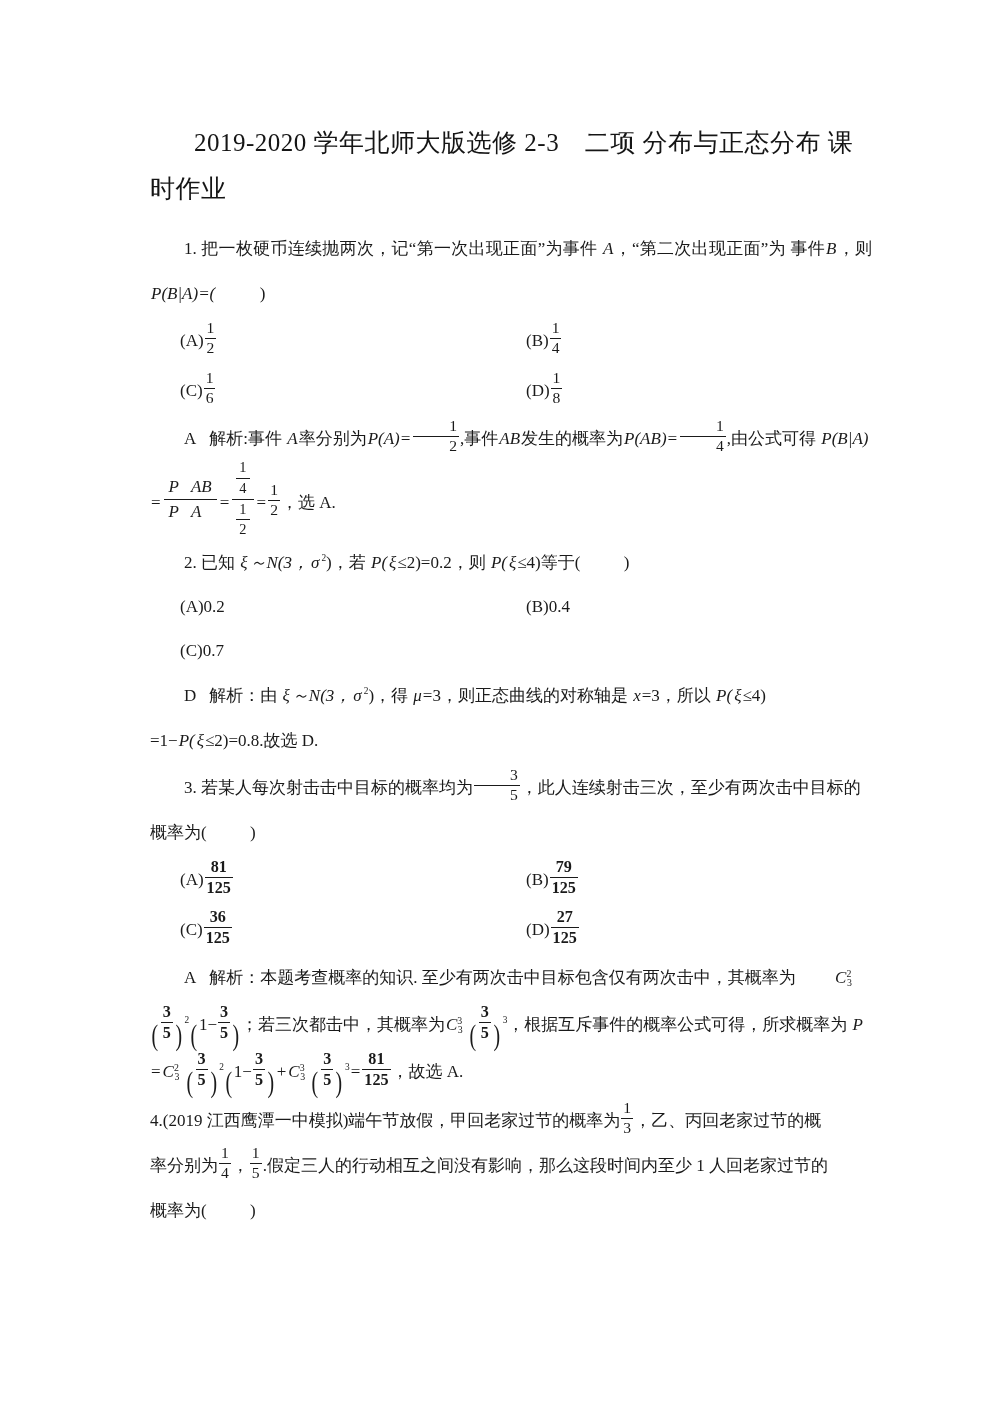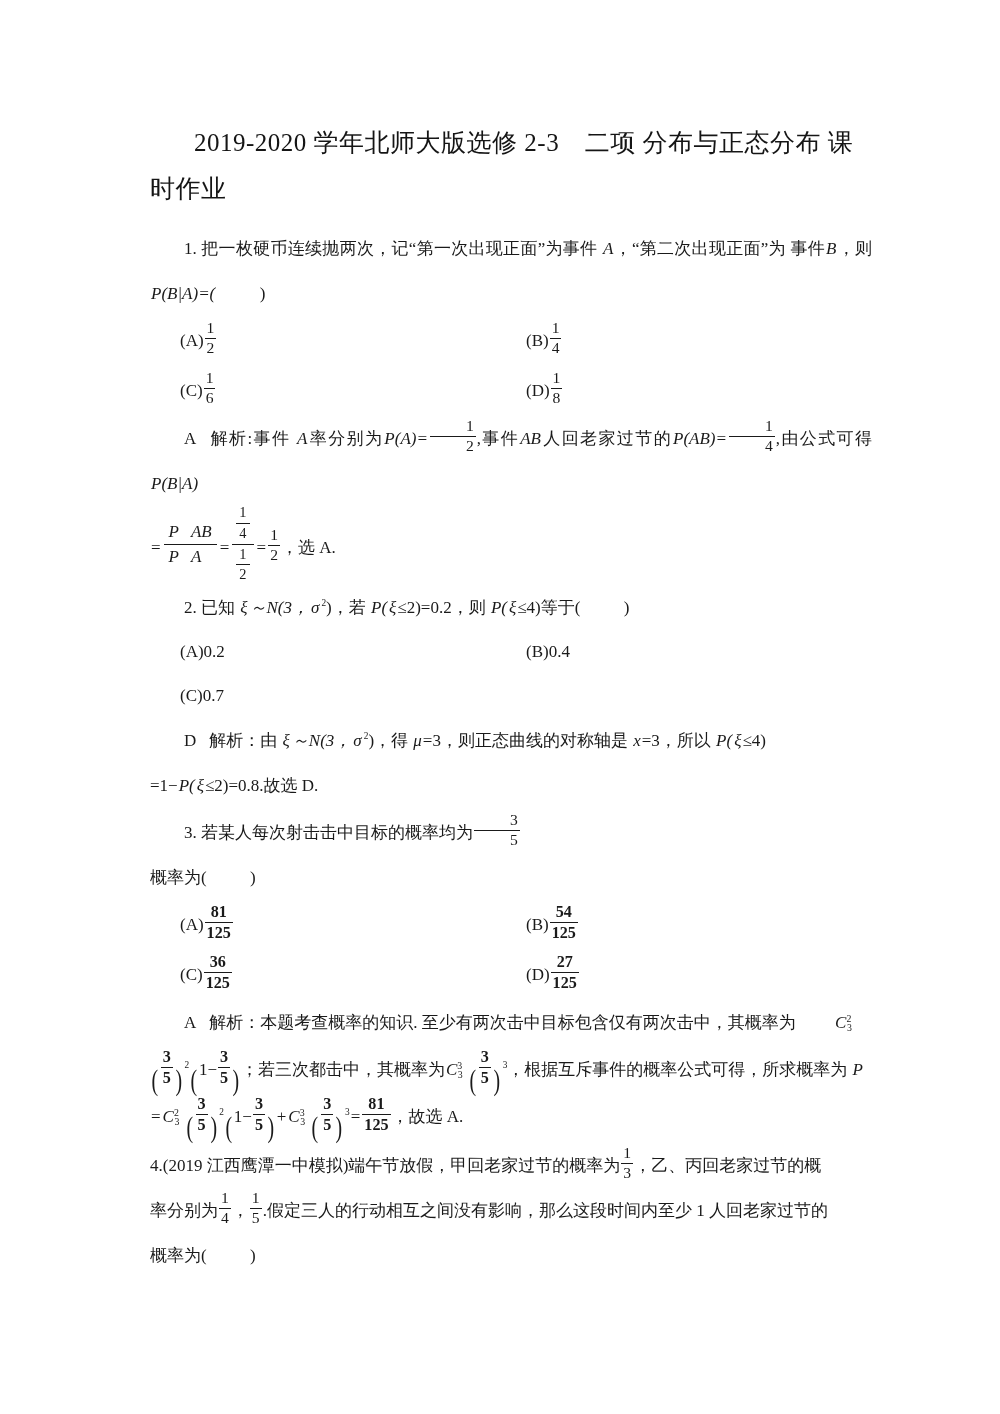--- a/index.html
+++ b/index.html
@@ -221,21 +221,21 @@
             <span class="lab">(C)</span><span class="frac"><span class="num">1</span><span class="den">6</span></span>
           </div>
           <div class="choice">
             <span class="lab">(D)</span><span class="frac"><span class="num">1</span><span class="den">8</span></span>
           </div>
         </div>
       </div>
 
       <p class="para indent">
         <span class="ans-letter">A</span><span>解析:</span><span>事件</span>
-        <span class="mi">A</span><span>率分别为</span><span class="mi">P(A)=</span><span class="frac"><span class="num">1</span><span class="den">2</span></span><span>,事件</span><span class="mi">AB</span><span>人回老家过节的</span><span class="mi">P(AB)=</span><span class="frac"><span class="num">1</span><span class="den">4</span></span><span>,由公式可得</span>
+        <span class="mi">A</span><span>率分别为</span><span class="mi">P(A)=</span><span class="frac"><span class="num">1</span><span class="den">2</span></span><span>,事件</span><span class="mi">AB</span><span>发生的概率为</span><span class="mi">P(AB)=</span><span class="frac"><span class="num">1</span><span class="den">4</span></span><span>,由公式可得</span>
         <span class="mi">P(B|A)</span>
       </p>
 
       <p class="para">
         <span class="op">=</span><span class="pfrac"><span class="num"><span class="mi">P</span><span class="gap"></span><span class="mi">AB</span></span><span class="den"><span class="mi">P</span><span class="gap"></span><span class="mi">A</span></span></span><span class="op">=</span><span class="cfrac"><span class="num"><span class="frac"><span class="num">1</span><span class="den">4</span></span></span><span class="den"><span class="frac"><span class="num">1</span><span class="den">2</span></span></span></span><span class="op">=</span><span class="frac"><span class="num">1</span><span class="den">2</span></span><span>，选 A.</span>
       </p>
     </div>
 
     <div class="q-block">
       <p class="para indent">
@@ -270,33 +270,33 @@
         <span class="mi">P(</span><span class="mi">ξ</span><span class="mn">≤4)</span>
       </p>
       <p class="para">
         <span class="mn">=1−</span><span class="mi">P(</span><span class="mi">ξ</span><span class="mn">≤2)=0.8.故选 D.</span>
       </p>
     </div>
 
     <div class="q-block">
       <p class="para indent">
         <span class="mn">3.</span>
-        <span>若某人每次射击击中目标的概率均为</span><span class="frac"><span class="num">3</span><span class="den">5</span></span>
+        <span>若某人每次射击击中目标的概率均为</span><span class="frac"><span class="num">3</span><span class="den">5</span></span><span>，此人连续射击三次，至少有两次击中目标的</span>
       </p>
       <p class="para">
         <span>概率为(</span><span class="blank-paren">&nbsp;&nbsp;&nbsp;</span><span>)</span>
       </p>
 
       <div class="choices">
         <div class="choice-row tall">
           <div class="choice">
             <span class="lab">(A)</span><span class="frac big"><span class="num">81</span><span class="den">125</span></span>
           </div>
           <div class="choice">
-            <span class="lab">(B)</span><span class="frac big"><span class="num">54</span><span class="den">125</span></span>
+            <span class="lab">(B)</span><span class="frac big"><span class="num">79</span><span class="den">125</span></span>
           </div>
         </div>
         <div class="choice-row tall">
           <div class="choice">
             <span class="lab">(C)</span><span class="frac big"><span class="num">36</span><span class="den">125</span></span>
           </div>
           <div class="choice">
             <span class="lab">(D)</span><span class="frac big"><span class="num">27</span><span class="den">125</span></span>
           </div>
         </div>

